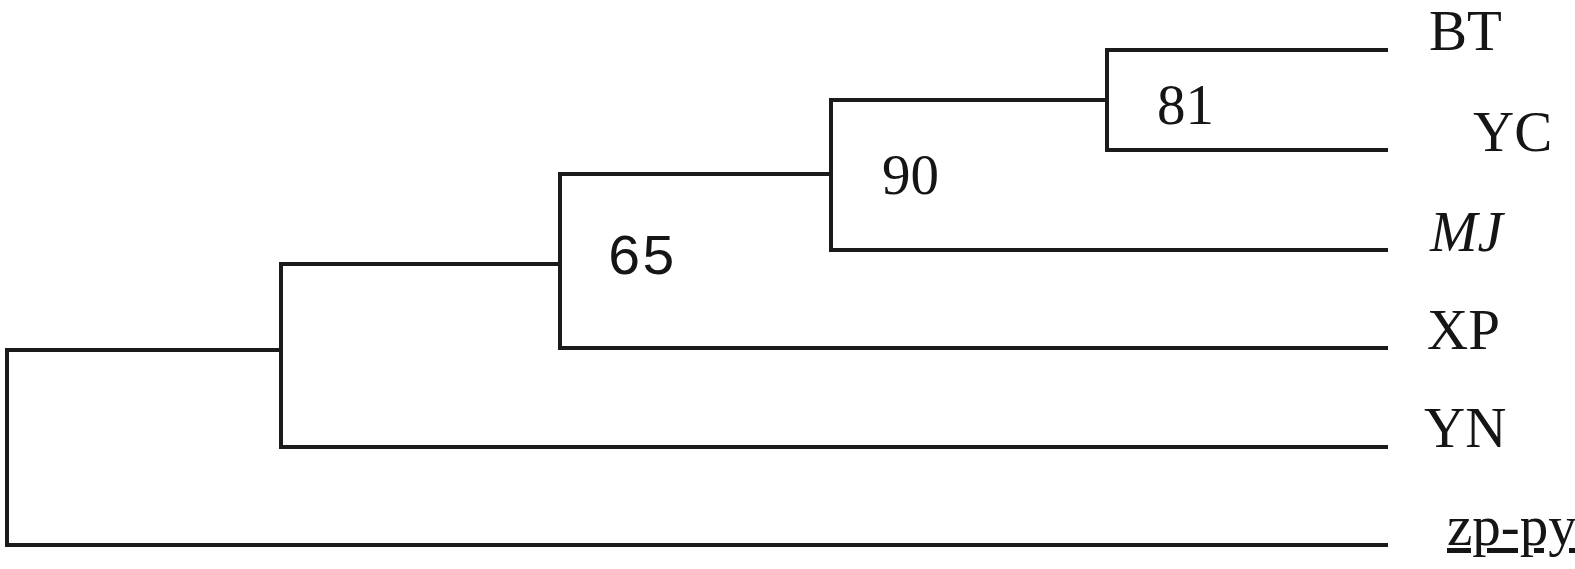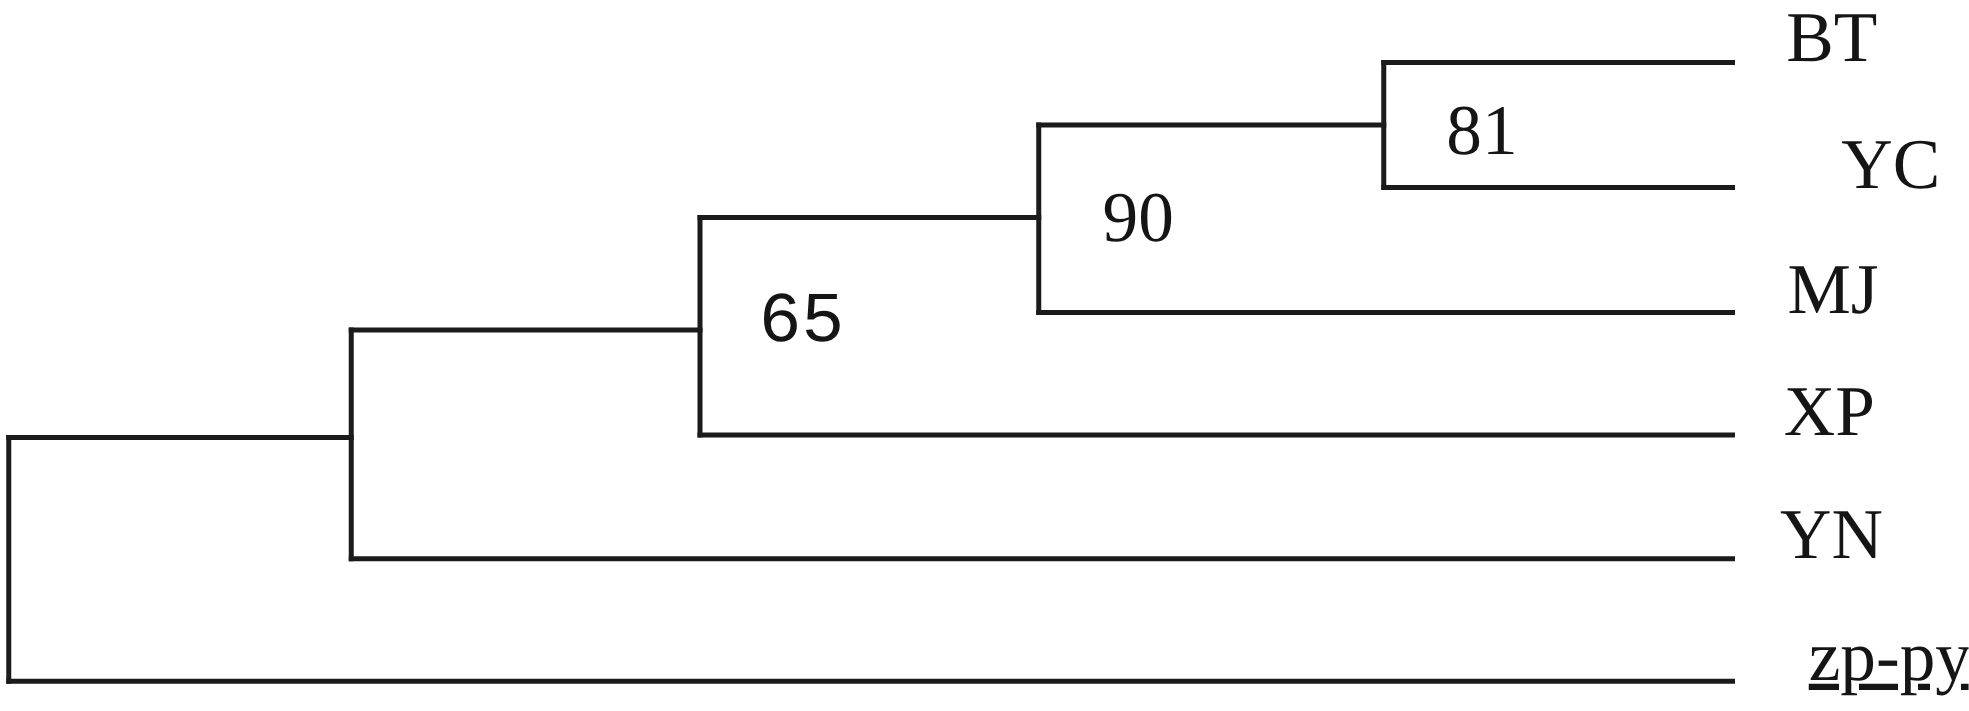--- a/index.html
+++ b/index.html
@@ -42,20 +42,20 @@
     <div class="seg" style="background: rgb(27, 27, 27); left: 279px; top: 445px; width: 1109px; height: 4px;"></div>
     <div class="seg" style="background: rgb(27, 27, 27); left: 5px; top: 348px; width: 278px; height: 4px;"></div>
     <div class="seg" style="background: rgb(27, 27, 27); left: 5px; top: 543px; width: 1383px; height: 4px;"></div>
     <div class="seg" style="background: rgb(27, 27, 27); left: 1105px; top: 48px; width: 4px; height: 104px;"></div>
     <div class="seg" style="background: rgb(27, 27, 27); left: 829px; top: 98px; width: 4px; height: 154px;"></div>
     <div class="seg" style="background: rgb(27, 27, 27); left: 558px; top: 172px; width: 4px; height: 178px;"></div>
     <div class="seg" style="background: rgb(27, 27, 27); left: 279px; top: 262px; width: 4px; height: 187px;"></div>
     <div class="seg" style="background: rgb(27, 27, 27); left: 5px; top: 348px; width: 4px; height: 199px;"></div>
     <div class="tree-label" style="left: 1429px; top: 2px;">BT</div>
     <div class="tree-label" style="left: 1428px; top: 103px; margin-left: 45px;">YC</div>
-    <div class="tree-label" style="left: 1430px; top: 203px;">MJ</div>
+    <div class="tree-label" style="left: 1430px; top: 203px; font-style: italic;">MJ</div>
     <div class="tree-label" style="left: 1424px; top: 399px;">YN</div>
     <div class="tree-label" style="left: 1427px; top: 301px;">XP</div>
     <div class="tree-label" style="left: 1447px; top: 497px; text-decoration: underline;">zp-py</div>
     <div class="tree-label" style="left: 1157px; top: 76px;">81</div>
     <div class="tree-label" style="left: 882px; top: 146px;">90</div>
     <div class="tree-label" style="left: 607px; top: 231px; font-family: Liberation Mono, monospace;">65</div>
   </div>
 
 </body></html>

